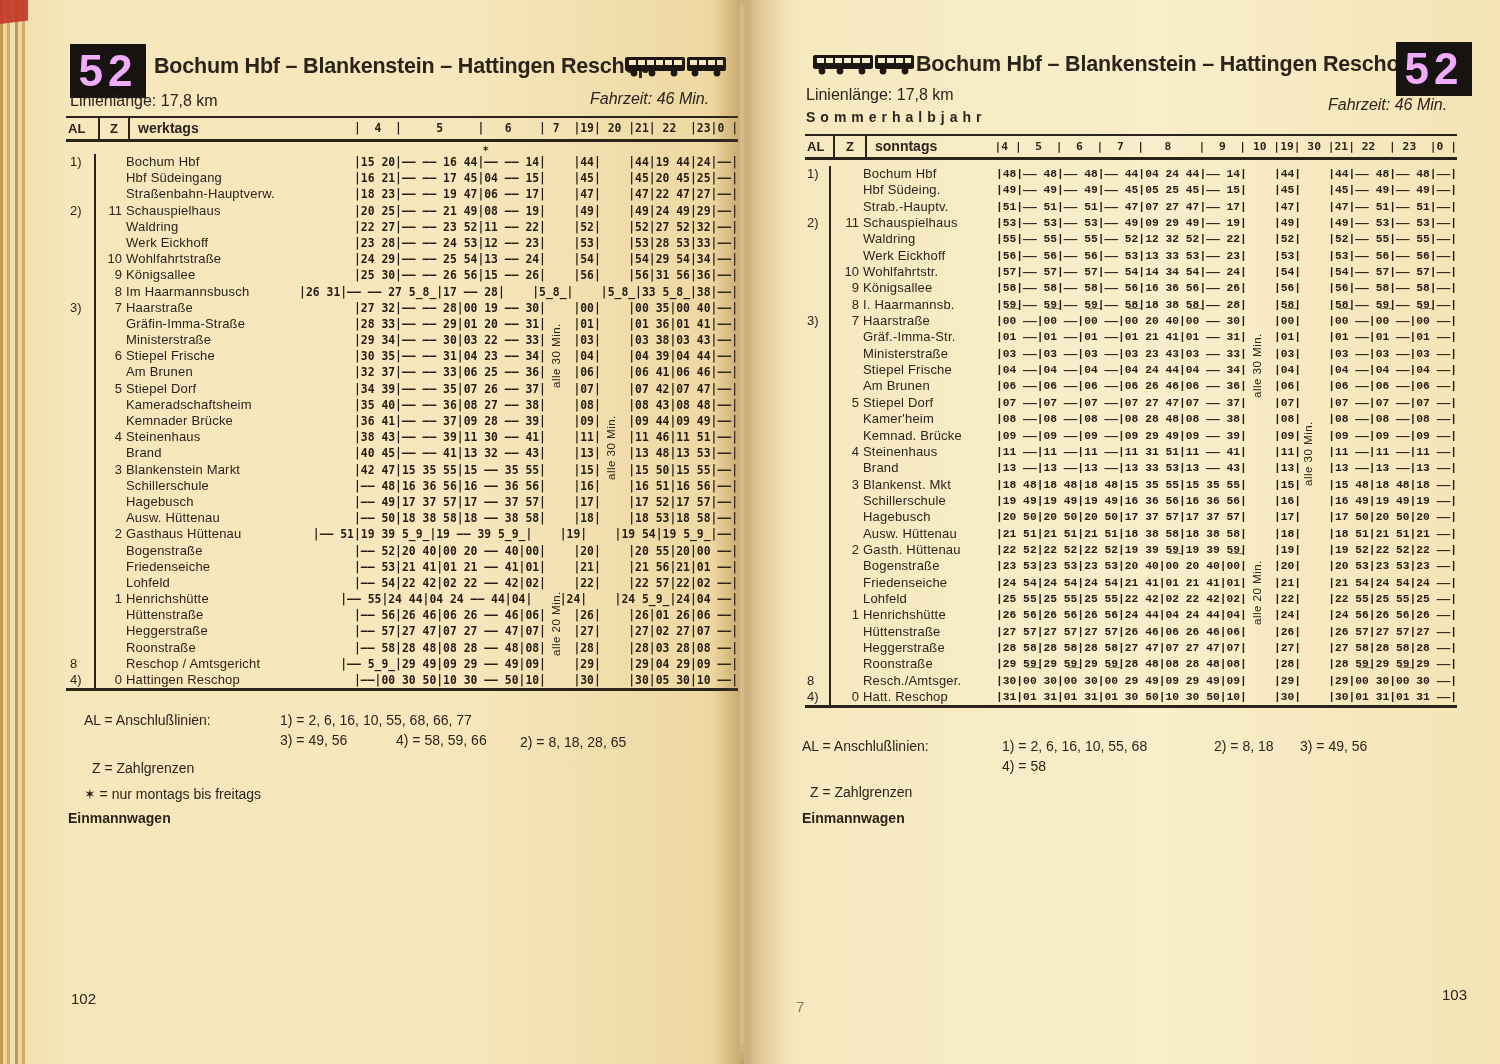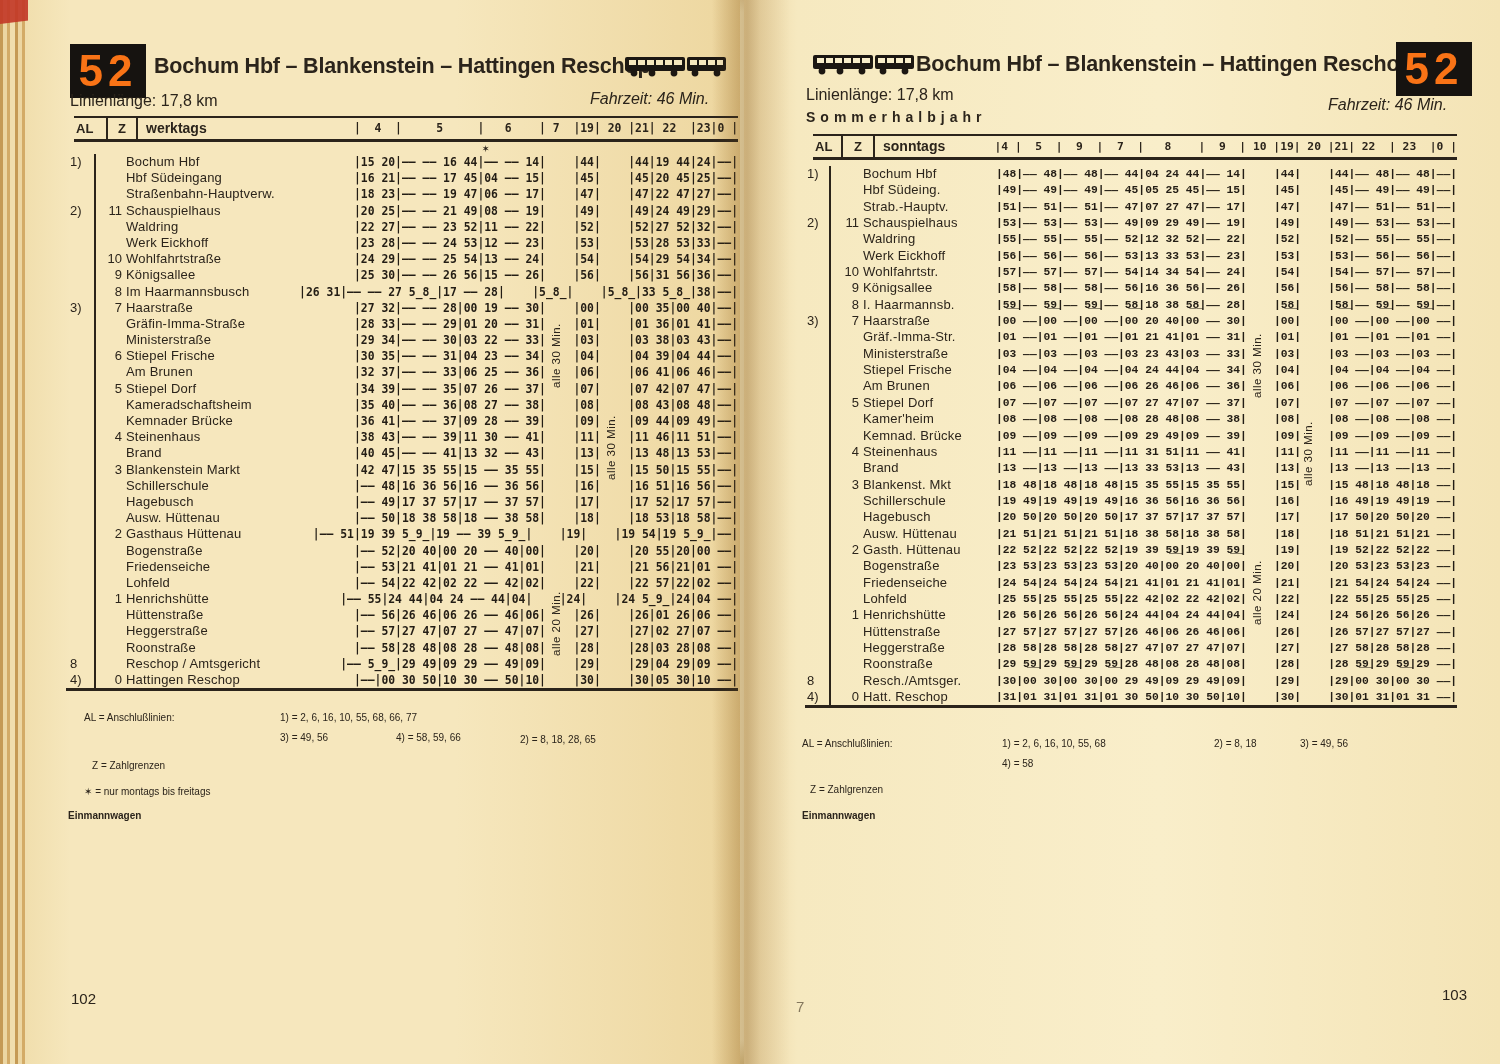--- a/index.html
+++ b/index.html
@@ -9,42 +9,42 @@
   .edge-strips{position:absolute;left:0;top:0;width:30px;height:100%;
     background:repeating-linear-gradient(90deg,#c59a55 0 3px,#ecd6a2 3px 7px,#d3ab67 7px 10px,#f0deae 10px 15px);}
   .red-mark{position:absolute;left:-8px;top:-8px;width:48px;height:30px;background:#c23a28;
     transform:rotate(-7deg);border-radius:3px;opacity:.92;}
   .gutter{position:absolute;left:712px;top:0;width:78px;height:100%;
     background:linear-gradient(90deg,rgba(115,78,25,0) 0%,rgba(115,78,25,.26) 45%,rgba(115,78,25,.10) 62%,rgba(115,78,25,0) 100%);z-index:5;}
   .page{position:absolute;top:0;height:1064px;}
   .pg-l{left:28px;width:712px;background:linear-gradient(90deg,#f1dfae 0,#f6e7bd 6%,#f6e7bd 60%,#eed8a2 96%,#e2c384 100%);}
   .pg-r{left:744px;width:756px;background:linear-gradient(90deg,#e9d09b 0,#f6e9c0 7%,#f9eeca 55%,#f4e4b6 100%);}
 
-  .badge{position:absolute;background:#161310;color:#f97316;text-align:center;
+  .badge{position:absolute;background:#161310;color:#f0abfc;text-align:center;
     font-weight:700;font-size:44px;line-height:54px;letter-spacing:5px;width:76px;height:54px;}
   .pg-l .badge{left:42px;top:44px;}
   .pg-r .badge{left:652px;top:42px;}
   .title{position:absolute;font-weight:700;font-size:21.5px;letter-spacing:-.2px;white-space:nowrap;}
   .pg-l .title{left:126px;top:54px;}
   .pg-r .title{left:172px;top:52px;}
   .bus{position:absolute;}
   .pg-l .bus{left:596px;top:52px;}
   .pg-r .bus{left:68px;top:50px;}
   .meta-left{position:absolute;font-size:16px;}
   .pg-l .meta-left{left:42px;top:92px;}
   .pg-r .meta-left{left:62px;top:86px;}
   .meta-right{position:absolute;font-size:16px;font-style:italic;}
   .pg-l .meta-right{left:562px;top:90px;}
   .pg-r .meta-right{left:584px;top:96px;}
   .season{position:absolute;left:62px;top:109px;font-size:14px;font-weight:700;letter-spacing:5px;}
 
   .tbl{position:absolute;}
   .pg-l .tbl{left:38px;top:116px;width:672px;}
   .pg-r .tbl{left:61px;top:134px;width:652px;}
-  .thead{display:flex;height:21px;line-height:21px;border-top:2px solid #2b241b;border-bottom:3px solid #2b241b;margin-left:8px;}
+  .thead{display:flex;height:21px;line-height:21px;border-top:2px solid #2b241b;border-bottom:3px solid #2b241b;}
   .al-h,.z-h{font-weight:700;font-size:13px;}
   .pg-l .al-h{width:30px;padding-left:2px;border-right:2px solid #2b241b;}
   .pg-l .z-h{width:28px;text-align:center;border-right:2px solid #2b241b;}
   .pg-r .al-h{width:26px;padding-left:2px;border-right:2px solid #2b241b;}
   .pg-r .z-h{width:30px;text-align:center;border-right:2px solid #2b241b;}
   .day{font-weight:700;font-size:14px;padding-left:8px;flex:1;}
   .th-times{margin:0;font-family:"DejaVu Sans Mono", monospace;font-weight:700;white-space:pre;}
   .pg-l .th-times{font-size:11.4px;line-height:21px;}
   .pg-r .th-times{font-size:11.3px;line-height:21px;}
 
@@ -69,21 +69,21 @@
 
   .iv{position:absolute;writing-mode:vertical-rl;transform:rotate(180deg);
     font-size:11.5px;letter-spacing:.5px;text-align:center;white-space:nowrap;color:#2b241b;}
   .pg-l .iv1{left:484px;top:140px;height:200px;}
   .pg-l .iv2{left:484px;top:438px;height:140px;}
   .pg-l .iv3{left:539px;top:262px;height:140px;}
   .pg-r .iv1{left:446px;top:132px;height:200px;}
   .pg-r .iv2{left:497px;top:247px;height:145px;}
   .pg-r .iv3{left:446px;top:400px;height:118px;}
 
-  .fn{position:absolute;font-size:10px;white-space:nowrap;}
+  .fn{position:absolute;font-size:14px;white-space:nowrap;}
   .pg-l .fn-al{left:56px;top:712px;}   .pg-l .fn-1{left:252px;top:712px;text-align:right;}
   .pg-l .fn-2{left:492px;top:734px;}   .pg-l .fn-3{left:252px;top:732px;}
   .pg-l .fn-4{left:368px;top:732px;}   .pg-l .fn-z{left:64px;top:760px;}
   .pg-l .fn-star{left:56px;top:786px;} .pg-l .fn-wagen{left:40px;top:810px;font-weight:700;}
   .pg-r .fn-al{left:58px;top:738px;}   .pg-r .fn-1{left:258px;top:738px;}
   .pg-r .fn-2{left:470px;top:738px;}   .pg-r .fn-3{left:556px;top:738px;}
   .pg-r .fn-4{left:258px;top:758px;}   .pg-r .fn-z{left:66px;top:784px;}
   .pg-r .fn-wagen{left:58px;top:810px;font-weight:700;}
 
   .pageno{position:absolute;font-size:15px;}
@@ -416,21 +416,21 @@
     <div class="badge">52</div>
     <div class="meta-left">Linienlänge: 17,8 km</div>
     <div class="season">Sommerhalbjahr</div>
     <div class="meta-right">Fahrzeit: 46 Min.</div>
 
     <div class="tbl">
       <div class="thead">
         <span class="al-h">AL</span>
         <span class="z-h">Z</span>
         <span class="day">sonntags</span>
-        <pre class="th-times">|4 |  5  |  9  |  7  |   8    |  9  | 10 |19| 20 |21| 22  | 23  |0 |</pre>
+        <pre class="th-times">|4 |  5  |  6  |  7  |   8    |  9  | 10 |19| 30 |21| 22  | 23  |0 |</pre>
       </div>
       <div class="spacer-row"></div>
       <div class="rows">
 
           <div class="row">
             <span class="al">1)</span>
             <span class="z"></span>
             <span class="name">Bochum Hbf</span>
             <pre class="t">|48|—— 48|—— 48|—— 44|04 24 44|—— 14|    |44|    |44|—— 48|—— 48|——|</pre>
           </div>

